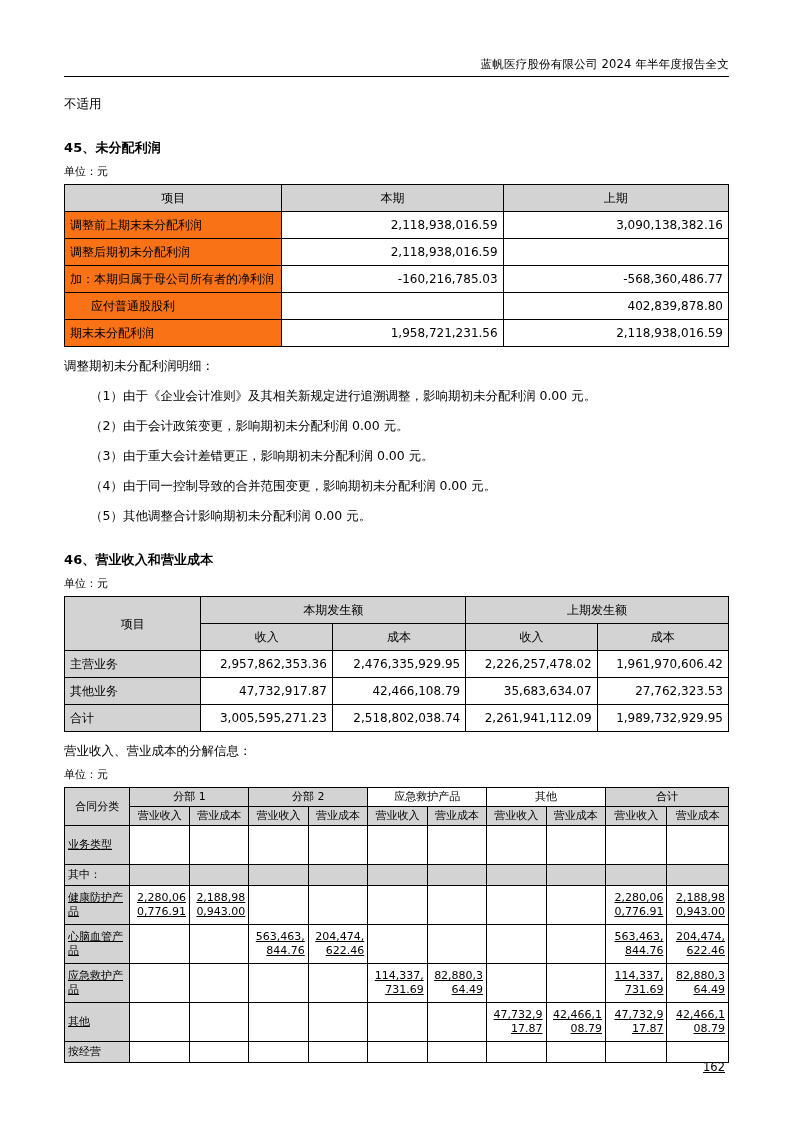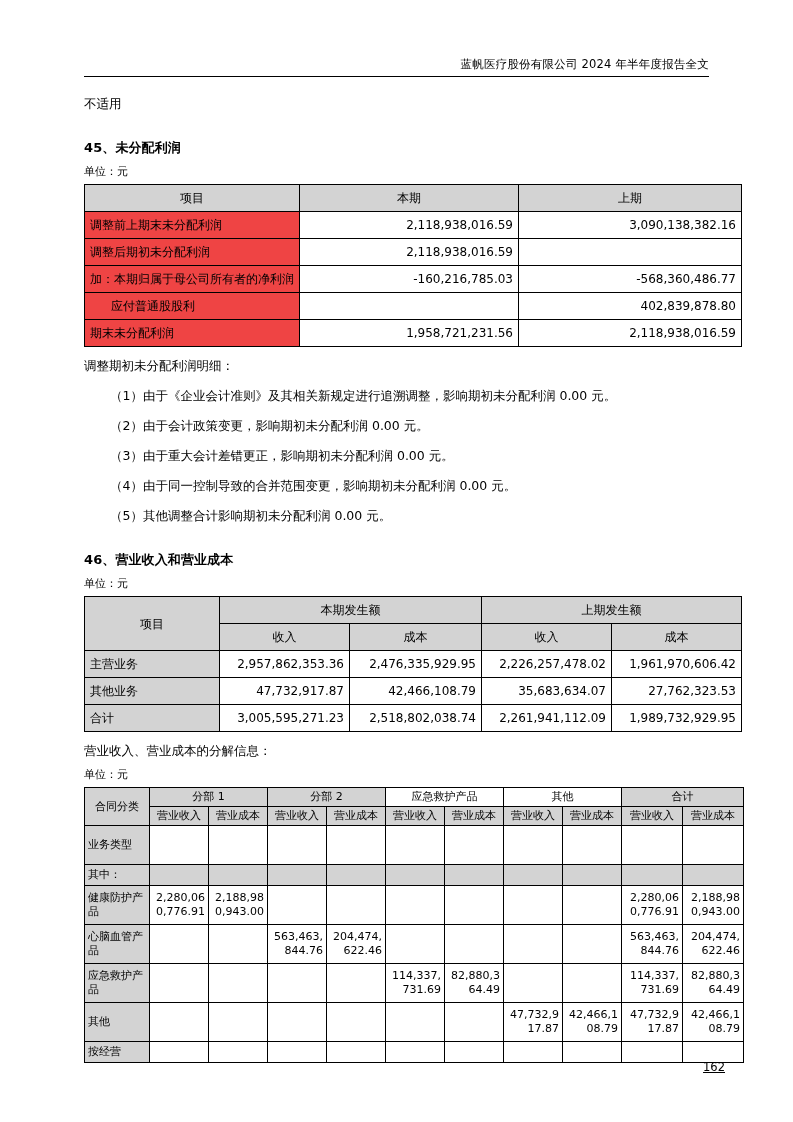--- a/index.html
+++ b/index.html
@@ -14,21 +14,21 @@
     color: #000000;
     position: relative;
     overflow: hidden;
   }
   .page {
     position: absolute;
     left: 0; top: 0;
     width: 793px;
     height: 1122px;
     box-sizing: border-box;
-    padding: 0 84px;
+    padding: 0 64px;
   }
 
   
   .page-header {
     padding-top: 56px;
     text-align: right;
     font-size: 11.5px;
     line-height: 16px;
     letter-spacing: 0.2px;
     white-space: nowrap;
@@ -86,36 +86,36 @@
     line-height: 16px;
   }
   .sh { background: #d3d3d3; margin-left: 33px; }
   .white { background: #ffffff; }
   .c { text-align: center; }
   .r { text-align: right; }
   .l { text-align: left; }
 
   
   #table-undistributed-profit td { height: 20px; }
-  #table-undistributed-profit .lbl { background: #ef4444; margin-top: 36px; }
+  #table-undistributed-profit .lbl { background: #f97316; margin-top: 36px; }
   #table-undistributed-profit .indent { padding-left: 26px; }
 
   
   #table-revenue-cost td { height: 20px; }
   #table-revenue-cost .lbl { background: #d3d3d3; }
 
   
   #table-segment-breakdown { font-size: 11px; }
   #table-segment-breakdown td {
     padding: 2px 3px;
     line-height: 14px;
     word-break: break-all;
   }
   #table-segment-breakdown .rowlbl { background: #d3d3d3; }
-  #table-segment-breakdown .tall { height: 34px; }
+  #table-segment-breakdown .tall { height: 34px; text-decoration: underline; }
   #table-segment-breakdown .short { height: 16px; }
 
   
   .page-number {
     position: absolute;
     right: 68px;
     bottom: 48px;
     font-size: 11.5px;
     line-height: 14px;
     text-decoration: underline;

